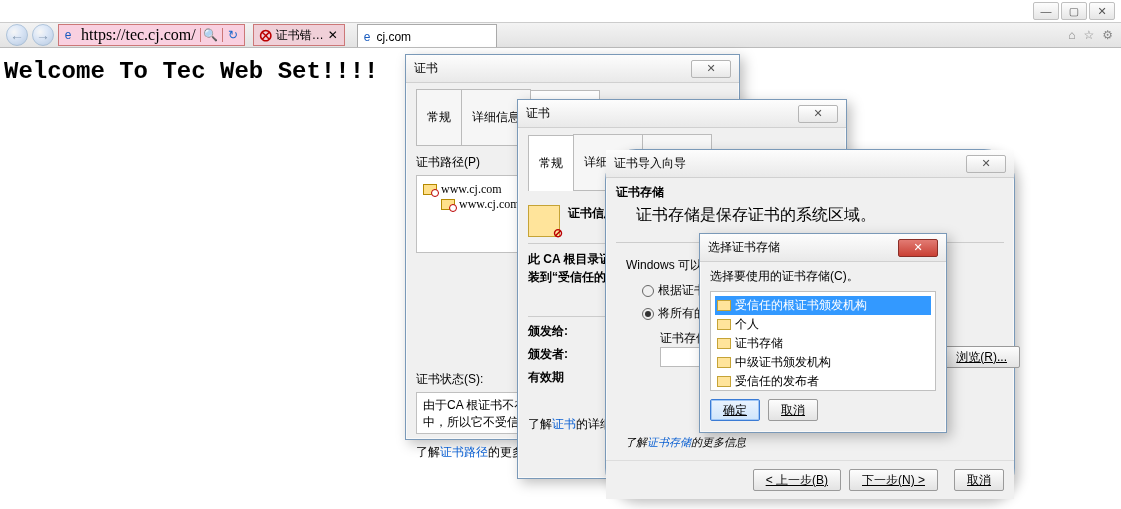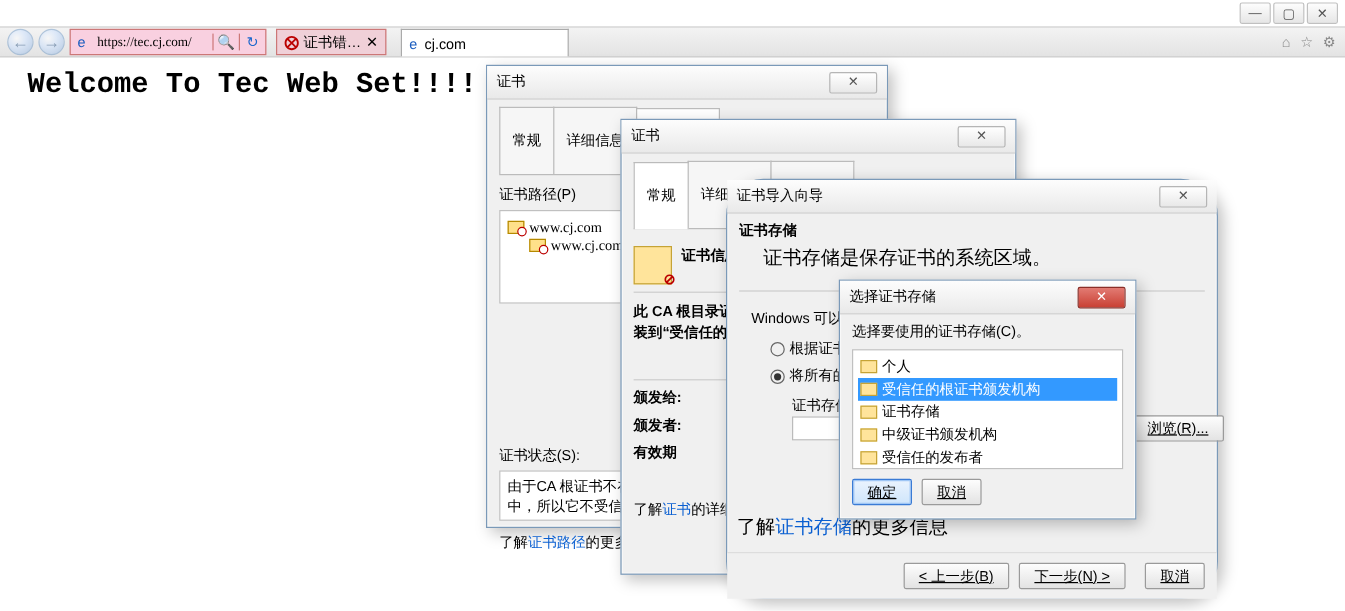--- a/index.html
+++ b/index.html
@@ -8,35 +8,35 @@
 
 .win-controls { position: absolute; top: 2px; right: 6px; display: flex; gap: 2px; }
 .win-btn { width: 26px; height: 18px; border: 1px solid #c0c0c0; background: linear-gradient(#fdfdfd,#e6e6e6); border-radius: 2px; font-size: 11px; display: flex; align-items: center; justify-content: center; color:#555; cursor: pointer; }
 
 
 .ie-bar { position: absolute; top: 22px; left: 0; right: 0; height: 26px; background: linear-gradient(#f3f3f3,#e3e3e3); border-top:1px solid #ccc; border-bottom:1px solid #bbb; display:flex; align-items:center; padding:0 6px; gap:4px; }
 .nav-arrow { width:22px; height:22px; border-radius:50%; background: radial-gradient(circle at 35% 35%, #fff, #cfe3ff 40%, #8fb3e0); border:1px solid #7aa0c9; display:flex; align-items:center; justify-content:center; color:#3a5f8a; font-size:14px; cursor:pointer; }
 .nav-arrow.disabled { opacity:.55; }
 .url-block { display:flex; align-items:center; height:22px; background:#f9d0e0; border:1px solid #c77; }
 .ie-icon { width:18px; text-align:center; color:#1a5cbf; }
-.url-text { font-family: Tahoma; font-size:11px; padding:0 4px; min-width:100px; }
+.url-text { font-family: Tahoma; font-size:16px; padding:0 4px; min-width:100px; }
 .search-slot { width:22px; text-align:center; color:#555; border-left:1px solid #c77; }
 .refresh-slot { width:22px; text-align:center; color:#1a66cc; border-left:1px solid #c77; }
 .cert-err-slot { display:flex; align-items:center; background:#f0d0d8; height:22px; padding:0 6px; gap:4px; border:1px solid #c77; margin-left:4px; }
 .red-x { color:#b00; font-weight:bold; }
 
 .tab-strip { display:flex; margin-left:8px; height:23px; }
 .tab { background:#fff; border:1px solid #aaa; border-bottom:none; padding:2px 8px 0 6px; display:flex; align-items:center; gap:6px; font-size:12px; min-width:140px; position:relative; }
 .tab .ie-icon2 { color:#1a5cbf; }
 
 .top-right-icons { position:absolute; right:8px; display:flex; gap:8px; color:#888; }
 
 
 .page-body { position:absolute; top:48px; left:0; right:0; bottom:0; background:#fff; }
-.welcome { font-family: "Courier New", monospace; font-size:24px; font-weight:bold; padding:10px 4px;margin-left:19px; }
+.welcome { font-family: "Courier New", monospace; font-size:24px; font-weight:bold; padding:10px 4px; }
 
 
 .dlg { position:absolute; background:#f0f0f0; border:1px solid #7a99b8; box-shadow:0 0 0 1px rgba(255,255,255,.6) inset, 4px 4px 12px rgba(0,0,0,.25); }
 .dlg-title { height:28px; background:linear-gradient(#fdfdfd,#e9e9e9); display:flex; align-items:center; padding:0 8px; border-bottom:1px solid #d0d0d0; }
 .dlg-title span { flex:1; font-size:12px; }
 .dlg-close { width:40px; height:18px; border:1px solid #b5b5b5; border-radius:2px; background:linear-gradient(#fff,#e8e8e8); display:flex; align-items:center; justify-content:center; font-size:11px; color:#555; cursor:pointer; }
 .dlg-close.red { background:linear-gradient(#e27b73,#c94034); border-color:#8a2e27; color:#fff; }
 .dlg-body { padding:6px 10px 10px; }
 
 .tabrow { display:flex; border-bottom:1px solid #bbb; }
@@ -195,46 +195,46 @@
       </div>
       <div style="margin-left:26px; font-size:12px; display:flex; align-items:center;">
         <span class="radio checked"></span>
           <span>将所有的</span>
       </div>
       <div style="margin:8px 0 0 44px; font-size:12px;">证书存储</div>
       <div style="margin-left:44px; position:relative; width:280px;">
         <div style="border:1px solid #bbb; background:#fff; height:20px;"></div>
         <div class="btn" style="position:absolute; right:-80px; top:-1px; height:22px;">浏览(R)...</div>
       </div>
-      <div style="position:absolute; bottom:48px; left:8px; font-size:16px;">
+      <div style="position:absolute; bottom:48px; left:19px; font-size:11px;font-style:italic;">
         <span>了解</span><a class="link">证书存储</a><span>的更多信息</span>
       </div>
     </div>
     <div class="btn-row">
       <div class="btn">&lt; 上一步(B)</div>
       <div class="btn">下一步(N) &gt;</div>
       <div class="btn" style="margin-left:8px">取消</div>
     </div>
   </div>
 
   <div class="dlg" style="left:699px; top:185px; width:248px; height:200px;">
     <div class="dlg-title">
       <span>选择证书存储</span>
       <div class="dlg-close red">✕</div>
     </div>
     <div class="dlg-body">
       <div style="font-size:12px; margin-bottom:6px;">选择要使用的证书存储(C)。</div>
       <div class="store-tree">
+        <div class="store-row sel">
+            <span class="folder"></span>
+            <span>受信任的根证书颁发机构</span>
+          </div>
         <div class="store-row">
             <span class="folder"></span>
             <span>个人</span>
-          </div>
-        <div class="store-row sel">
-            <span class="folder"></span>
-            <span>受信任的根证书颁发机构</span>
           </div>
         <div class="store-row">
             <span class="folder"></span>
             <span>证书存储</span>
           </div>
         <div class="store-row">
             <span class="folder"></span>
             <span>中级证书颁发机构</span>
           </div>
         <div class="store-row">

